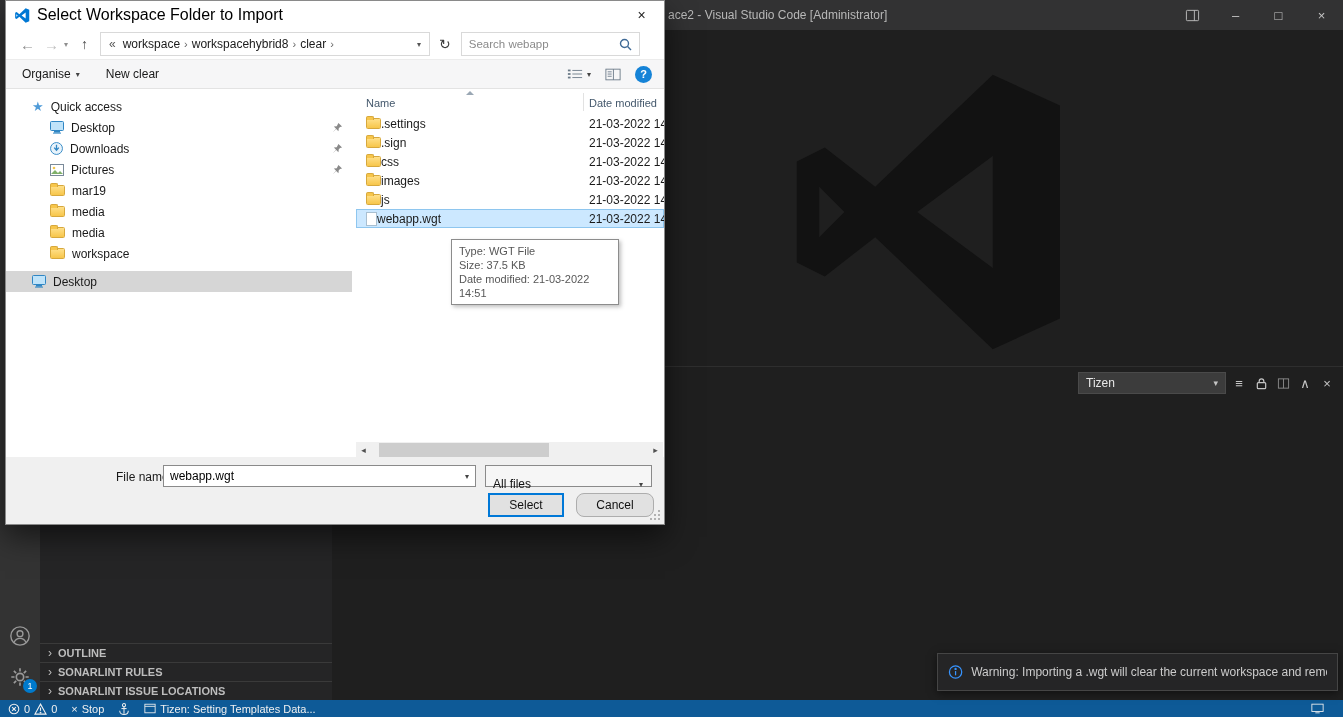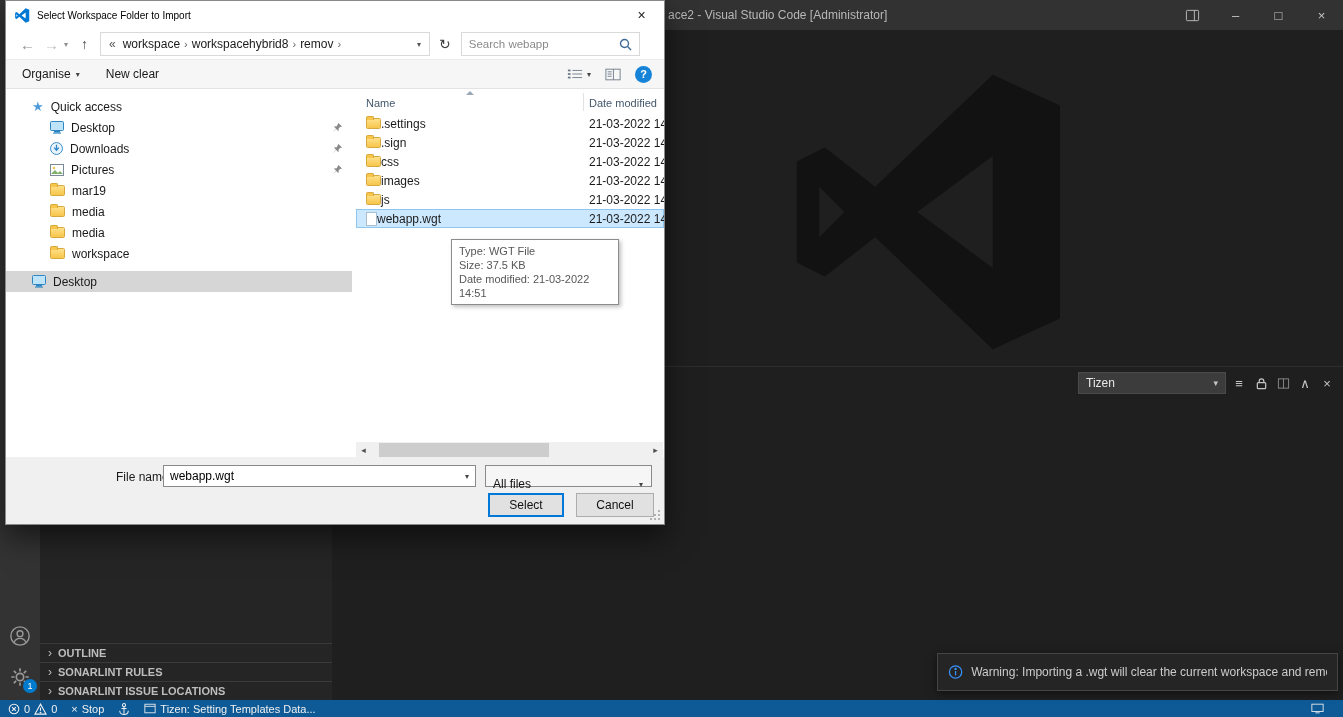--- a/index.html
+++ b/index.html
@@ -35,21 +35,21 @@
   .sitem { display:flex; align-items:center; gap:4px; white-space:nowrap; }
   .sright { margin-left:auto; display:flex; align-items:center; gap:10px; padding-right:10px;flex-direction:column; }
   .sx { font-size:11px; }
 
   #toast { position:absolute; right:5px; bottom:26px; width:401px; height:38px; background:#252526; border:1px solid #454545; box-shadow:0 2px 8px rgba(0,0,0,.5); display:flex; align-items:center; padding:0 10px; gap:8px; z-index:4; }
   .toast-text { color:#cccccc; font-size:12px; white-space:nowrap; overflow:hidden; }
 
   
   #dialog { position:absolute; left:5px; top:0; width:660px; height:525px; background:#f0f0f0; border:1px solid #8a8a8a; box-shadow:0 12px 28px rgba(0,0,0,.55); z-index:10; font-size:12px; color:#111; }
   .dlg-title { position:relative; height:28px; background:#fff; display:flex; align-items:center; padding-left:9px; }
-  .dlg-title .ttl { margin-left:7px; font-size:10px; color:#000; }
+  .dlg-title .ttl { margin-left:7px; font-size:16px; color:#000; }
   .dclose { position:absolute; right:0; top:0; width:45px; height:28px; display:flex; align-items:center; justify-content:center; font-size:14px; color:#222; }
 
   .dlg-nav { position:absolute; top:28px; left:0; right:0; height:30px; background:#fff; display:flex; align-items:center; }
   .nbtn { text-align:center; }
   #nav-back { margin-left:14px; color:#8f8f8f; font-size:15px; }
   #nav-fwd { margin-left:9px; color:#c0c0c0; font-size:15px; }
   #nav-hist { margin-left:5px; color:#8f8f8f; font-size:8px; }
   #nav-up { margin-left:13px; color:#474747; font-size:14px; }
   .addr { margin-left:12px; width:330px; height:24px; border:1px solid #d9d9d9; background:#fff; display:flex; align-items:center; padding:0 5px; }
   .addr .ovf { color:#555; padding:0 3px; }
@@ -103,21 +103,21 @@
 
   .dlg-footer { position:absolute; left:0; right:0; bottom:0; height:67px; background:#f0f0f0; }
   .flabel { position:absolute; left:110px; top:13px; color:#1a1a1a; }
   .fname { position:absolute; left:157px; top:8px; width:313px; height:22px; border:1px solid #8a8a8a; background:#fff; display:flex; align-items:center; }
   .fname input { flex:1; min-width:0; border:none; outline:none; font-size:12px; padding-left:6px; font-family:inherit; background:transparent; }
   .fname .cbx, .ftype .cbx { width:16px; text-align:center; color:#444; font-size:8px; }
   .ftype { position:absolute; left:479px; top:8px; width:167px; height:22px; border:1px solid #8a8a8a; background:#f6f6f6; display:flex; align-items:center; padding:16px 2px 0 7px; }
   .ftype .val { flex:1; }
   .btn { position:absolute; top:36px; height:24px; background:#e1e1e1; border:1px solid #adadad; font-size:12px; display:flex; align-items:center; justify-content:center; color:#111; }
   #btn-select { left:482px; width:76px; border:2px solid #0078d7; }
-  #btn-cancel { left:570px; width:78px; }
+  #btn-cancel { left:570px; width:78px;border-radius:8px; }
   .grip { position:absolute; right:3px; bottom:3px; }
 </style>
 </head>
 <body>
 
 <div id="titlebar">
   <span id="vtitle">ace2 - Visual Studio Code [Administrator]</span>
   <div id="wcontrols">
     <div class="wbtn">
       <svg width="15" height="15" viewBox="0 0 16 16" fill="none" stroke="#bdbdbd">
@@ -276,21 +276,21 @@
     <span class="nbtn" id="nav-back">←</span>
     <span class="nbtn" id="nav-fwd">→</span>
     <span class="nbtn" id="nav-hist">▾</span>
     <span class="nbtn" id="nav-up">↑</span>
     <div class="addr">
       <span class="ovf">«</span>
       <span class="seg">workspace</span>
       <span class="sep">›</span>
       <span class="seg">workspacehybrid8</span>
       <span class="sep">›</span>
-      <span class="seg">remov</span>
+      <span class="seg">clear</span>
       <span class="sep">›</span>
       <span class="acaret">▾</span>
     </div>
     <span class="nbtn" id="nav-refresh">↻</span>
     <div class="search">
       <input placeholder="Search webapp" style="">
       <svg width="13" height="13" viewBox="0 0 13 13">
           <circle cx="5.5" cy="5.5" r="4" fill="none" stroke="#3f6a96" stroke-width="1.4"></circle>
           <line x1="8.6" y1="8.6" x2="12" y2="12" stroke="#3f6a96" stroke-width="1.4"></line>
         </svg>

